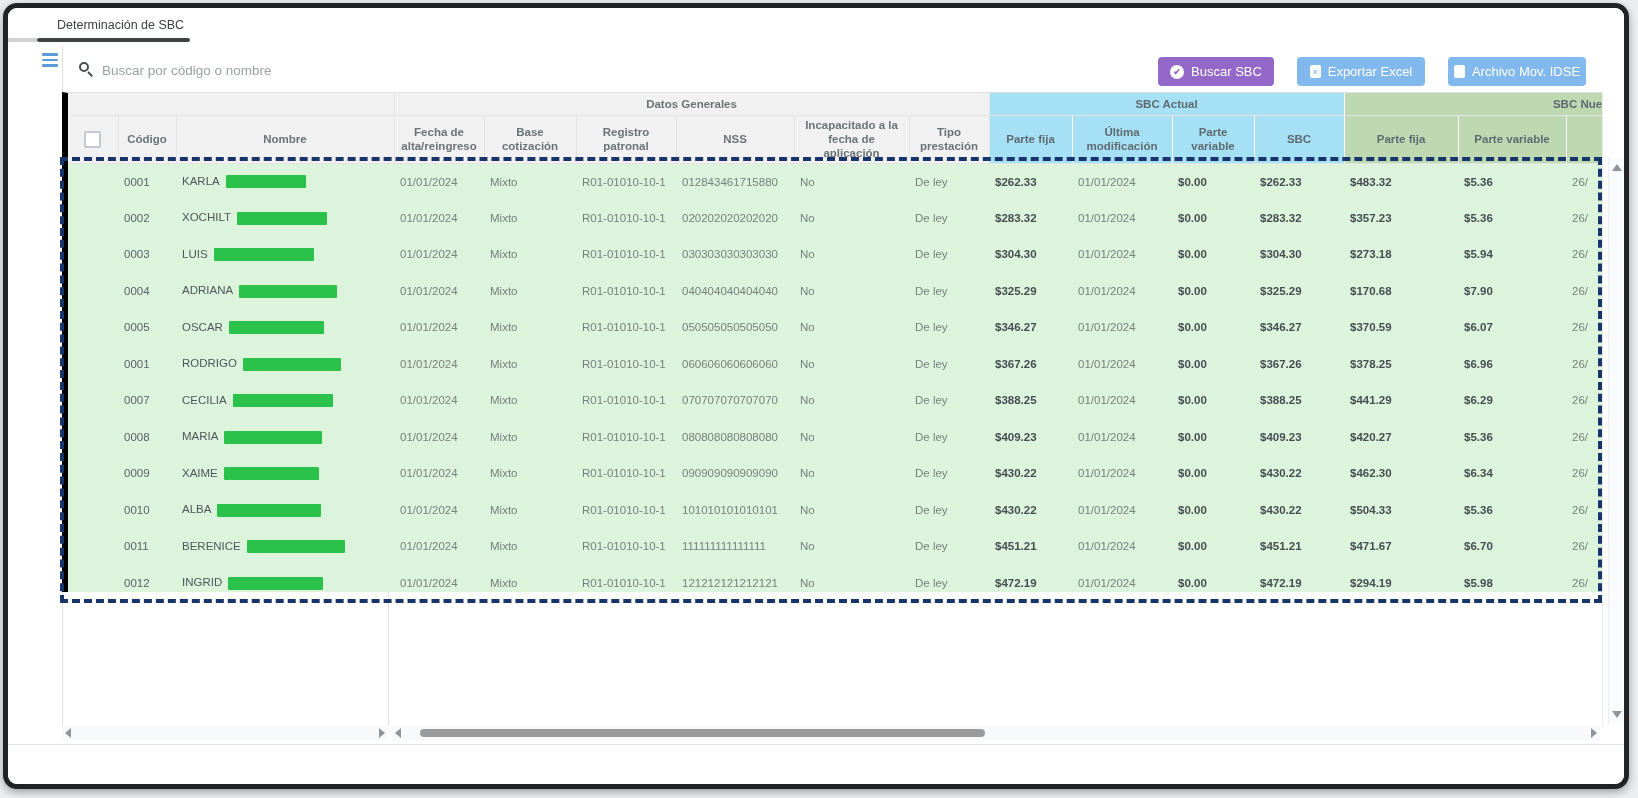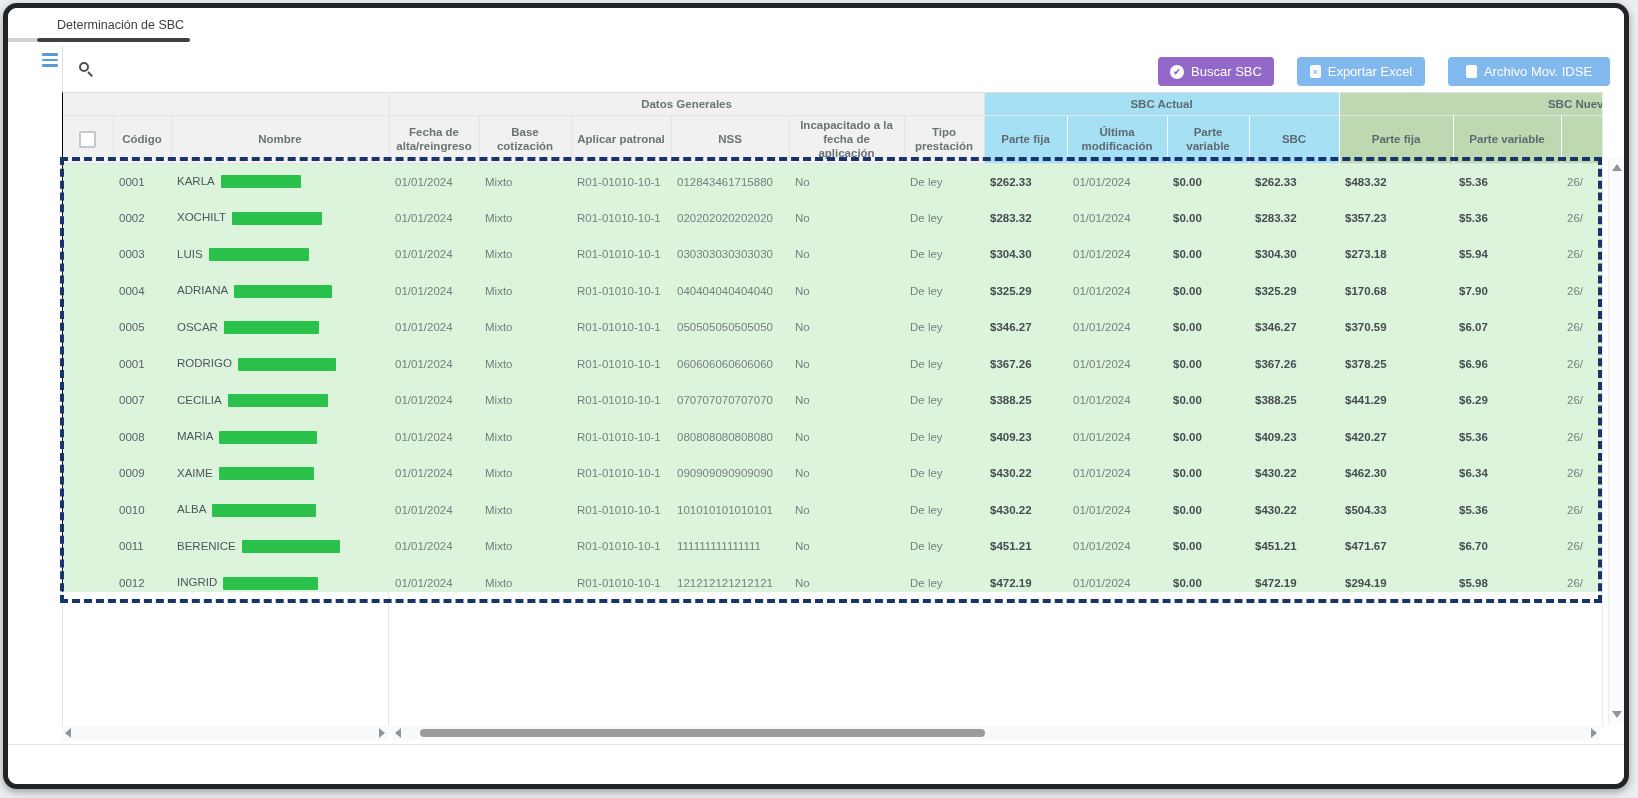--- a/index.html
+++ b/index.html
@@ -24,27 +24,27 @@
   .search-icon { left:71px; top:54px; width:16px; height:16px; }
   .search-icon .lens { position:absolute; left:0; top:0; width:10px; height:10px; border:2px solid #4a4f52; border-radius:50%; }
   .search-icon .handle { position:absolute; left:9px; top:9px; width:6px; height:2px; background:#4a4f52; transform:rotate(45deg); transform-origin:0 50%; }
   .search-input { left:94px; top:47px; width:820px; height:30px; border:none; outline:none; font-size:13.5px; color:#555; background:transparent; font-family:"Liberation Sans",sans-serif; }
   .search-input::placeholder { color:#9aa1a7; }
 
   .btn { top:49px; height:29px; border:none; border-radius:4px; color:#fff; font-size:13px;
          font-family:"Liberation Sans",sans-serif; display:flex; align-items:center; justify-content:center; gap:7px; cursor:pointer; }
   .btn-apply   { left:1150px; width:116px; background:#9468c8; }
   .btn-excel   { left:1289px; width:128px; background:#81b8ee; }
-  .btn-idse    { left:1440px; width:162px; background:#81b8ee; }
+  .btn-idse    { left:1440px; width:138px; background:#81b8ee; }
   .ico-check { width:14px; height:14px; background:#fff; border-radius:50%; color:#9468c8; font-size:9px; line-height:14px; text-align:center; font-weight:bold; }
   .ico-file  { width:11px; height:13px; background:#fff; border-radius:2px; font-size:8px; line-height:13px; text-align:center; font-weight:bold; color:#81b8ee; }
 
   
   .tablewrap { left:54px; top:84px; width:1540px; height:500px; overflow:hidden;
-               border-top:1px solid #e0e0e0; border-left:1px solid #000000; }
+               border-top:1px solid #e0e0e0; border-left:6px solid #000000; }
   table { border-collapse:collapse; table-layout:fixed; width:1540px; font-size:11.5px; }
   thead th { background:#f1f1f1; color:#6a7474; font-weight:700; border-right:1px solid #e4e4e4;
              border-bottom:1px solid #e4e4e4; padding:2px 4px; line-height:1.25; overflow:hidden; position:relative; }
   tr.grp th { height:22px; font-size:11.5px; }
   tr.cols th { height:46px; }
   th.g-blue  { background:#a6e0f5; border-right-color:rgba(255,255,255,.55); color:#5d6b70; }
   th.g-green { background:#bed8b2; border-right-color:rgba(255,255,255,.55); color:#5d6b70; }
   th .gn { position:absolute; right:-8px; top:4px; white-space:nowrap; }
   .cb { width:17px; height:17px; background:#fff; border:2px solid #c3c9cd; border-radius:2px; margin:0 auto; cursor:pointer; }
 
@@ -93,20 +93,21 @@
       <i></i>
       <i></i>
       <i></i>
     </div>
   <div class="v-sep-top"></div>
 
   <div class="search-icon">
       <span class="lens"></span>
       <span class="handle"></span>
     </div>
+  <input class="search-input" placeholder="Buscar por código o nombre" style="">
 
   <button class="btn btn-apply">
     <span class="ico-check">✔</span>
     <span>Buscar SBC</span>
   </button>
   <button class="btn btn-excel">
     <span class="ico-file">x</span>
     <span>Exportar Excel</span>
   </button>
   <button class="btn btn-idse">
@@ -144,21 +145,21 @@
             </th>
         </tr>
         <tr class="cols">
           <th>
               <div class="cb"></div>
             </th>
           <th>Código</th>
           <th>Nombre</th>
           <th>Fecha de alta/reingreso</th>
           <th>Base cotización</th>
-          <th>Aplicar patronal</th>
+          <th>Registro patronal</th>
           <th>NSS</th>
           <th>Incapacitado a la fecha de aplicación</th>
           <th>Tipo prestación</th>
           <th class="g-blue">Parte fija</th>
           <th class="g-blue">Última modificación</th>
           <th class="g-blue">Parte variable</th>
           <th class="g-blue">SBC</th>
           <th class="g-green">Parte fija</th>
           <th class="g-green">Parte variable</th>
           <th class="g-green"></th>

